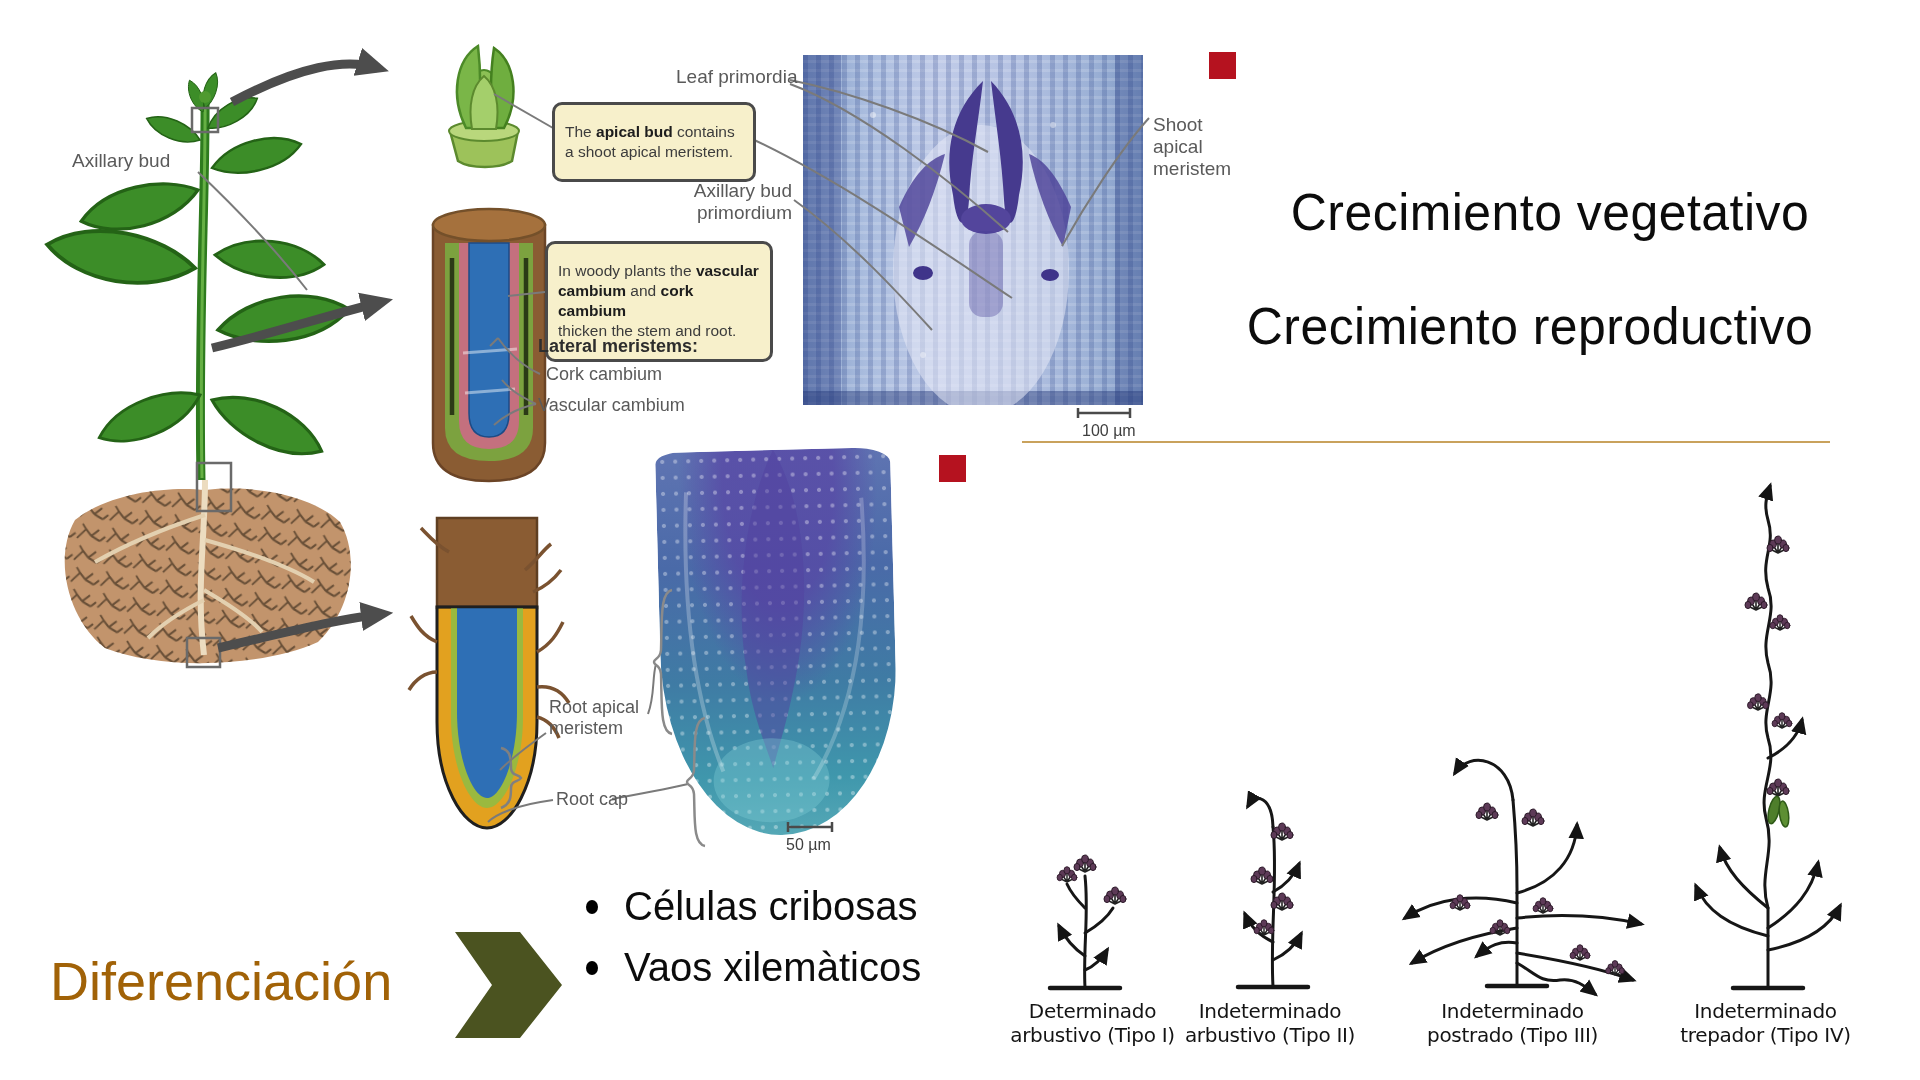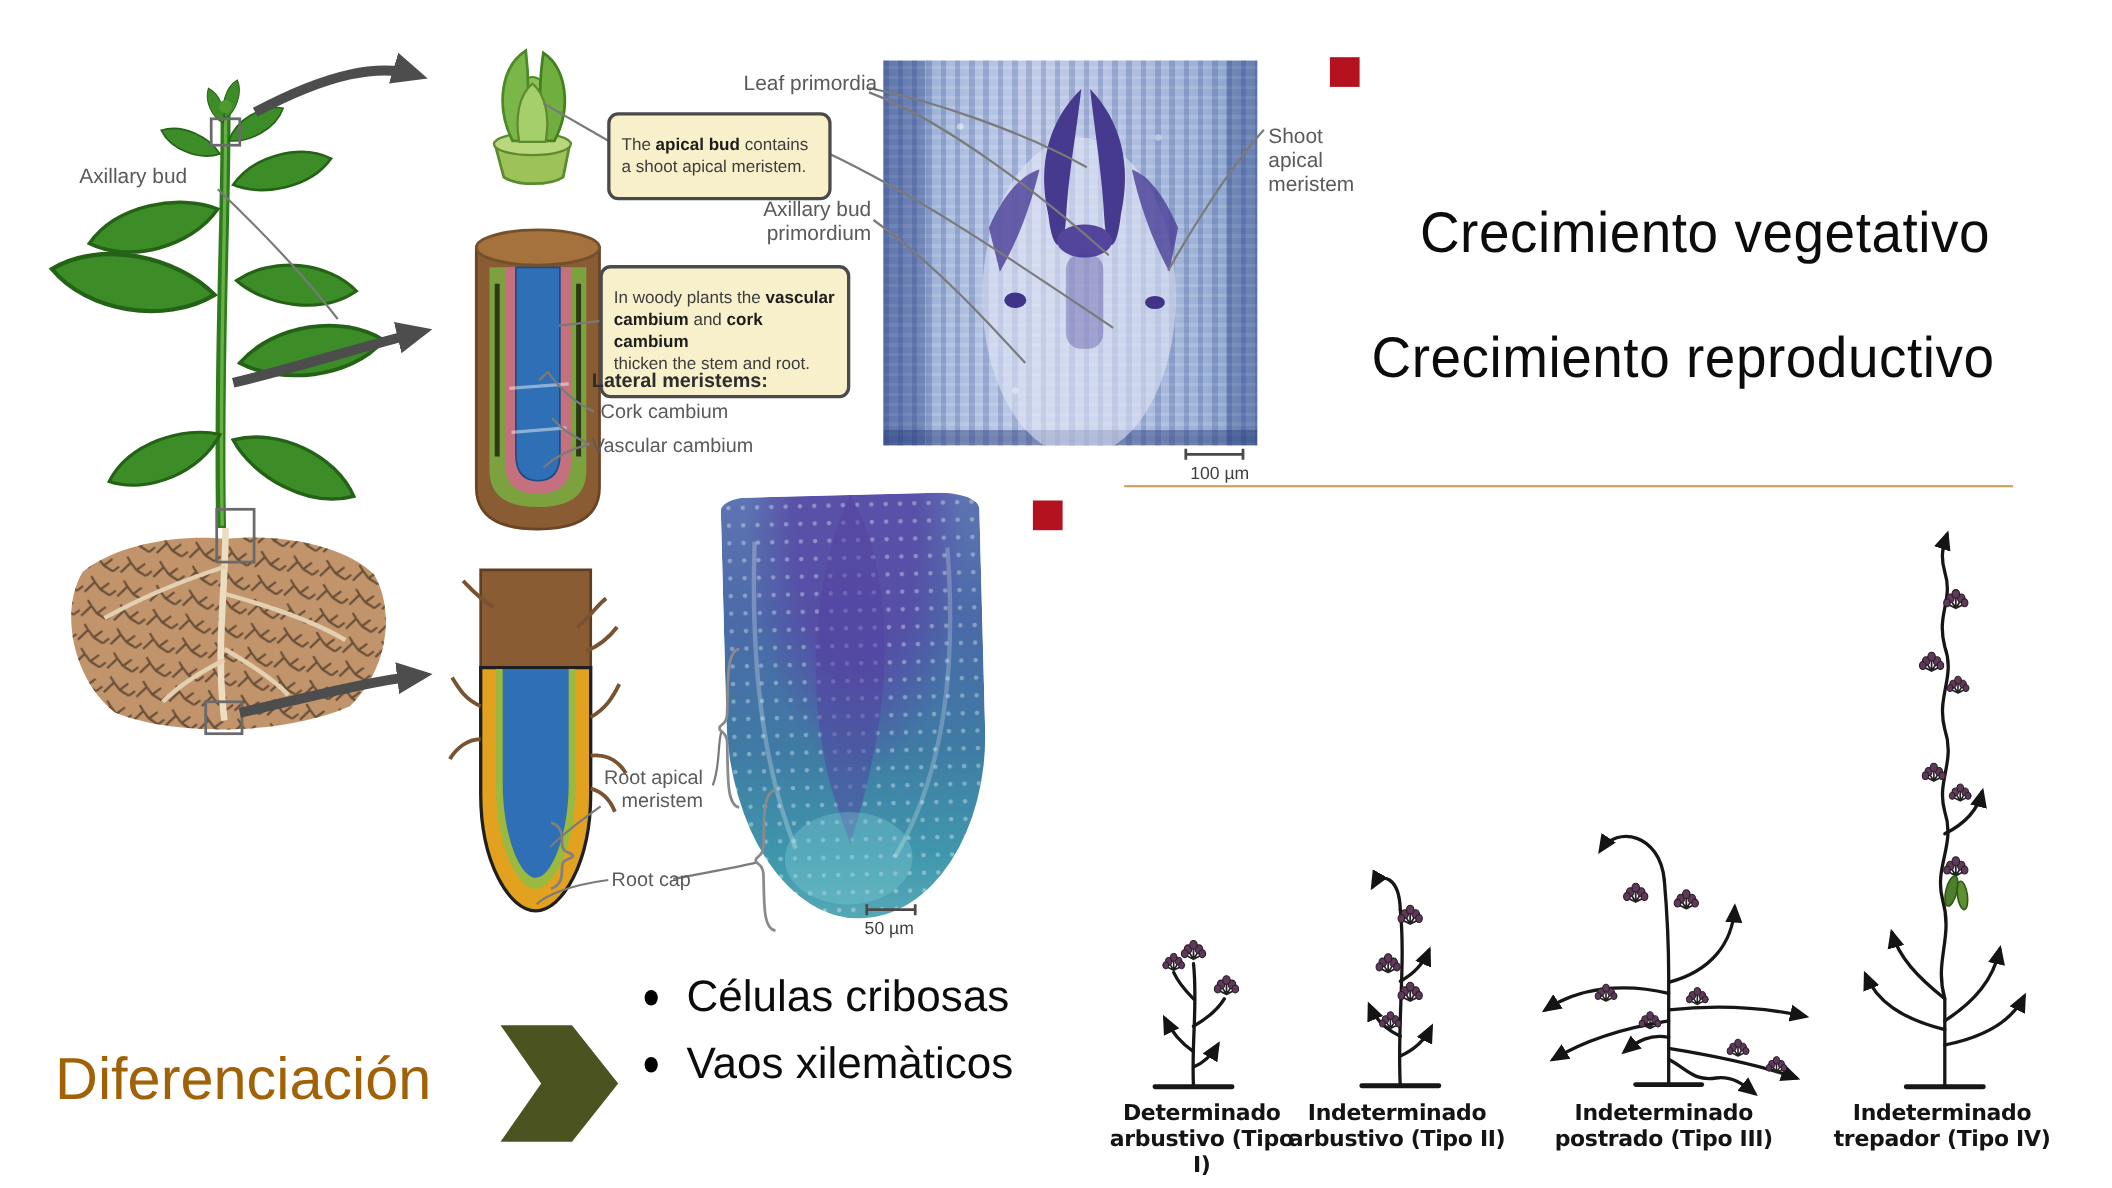--- a/index.html
+++ b/index.html
@@ -30,21 +30,21 @@
   .lbl{color:#5a5a5a;font-size:18px;line-height:1.15;}
   .lbl.dark{color:#2d2d2d;font-weight:bold;}
   .callout{background:#f7f0cb;border:3px solid #4a4a4a;border-radius:10px;
            padding:17px 10px;font-size:15.5px;line-height:1.3;color:#3c3c3c;}
   .callout b{color:#1d1d1d;}
   .heading{font-size:52px;color:#0c0c0c;text-align:center;letter-spacing:.5px;transform:scaleX(.96);}
   .difftitle{font-size:54px;color:#a16207;letter-spacing:0;}
   .bullets{display:flex;flex-direction:column;gap:16px;}
   .bullet-row{display:flex;align-items:center;gap:26px;font-size:40px;color:#0c0c0c;}
   .bullet-dot{width:12px;height:14px;border-radius:50%;background:#000;flex:0 0 auto;}
-  .gt-label{position:absolute;top:1000px;text-align:center;font-weight:bold;font-size:20px;
+  .gt-label{position:absolute;top:1000px;text-align:center;font-weight:normal;font-size:20px;
             line-height:1.18;color:#141414;font-family:"DejaVu Sans",sans-serif;letter-spacing:-.3px;}
   .scale{font-size:16px;color:#3f3f3f;text-align:right;}
   .redsq{position:absolute;width:27px;height:27px;background:#b5121f;}
   .divider{position:absolute;left:1022px;top:441px;width:808px;height:2px;background:#c9a25c;}
 </style>
 </head>
 <body>
 
 <div class="slide">
 
@@ -298,21 +298,21 @@
   <div class="abs lbl dark" style="left:538px;top:336px;">
     <span>Lateral meristems:</span>
   </div>
   <div class="abs lbl" style="left:546px;top:364px;">
     <span>Cork cambium</span>
   </div>
   <div class="abs lbl" style="left:538px;top:395px;">
     <span>Vascular cambium</span>
   </div>
 
-  <div class="abs lbl" style="left:549px;top:697px;text-align:right;">
+  <div class="abs lbl" style="left:549px;top:697px;">
     <div>Root apical</div>
     <div>meristem</div>
   </div>
   <div class="abs lbl" style="left:556px;top:789px;">
     <span>Root cap</span>
   </div>
 
   <div class="abs scale" style="left:1082px;top:422px;">
     <span>100 µm</span>
   </div>

